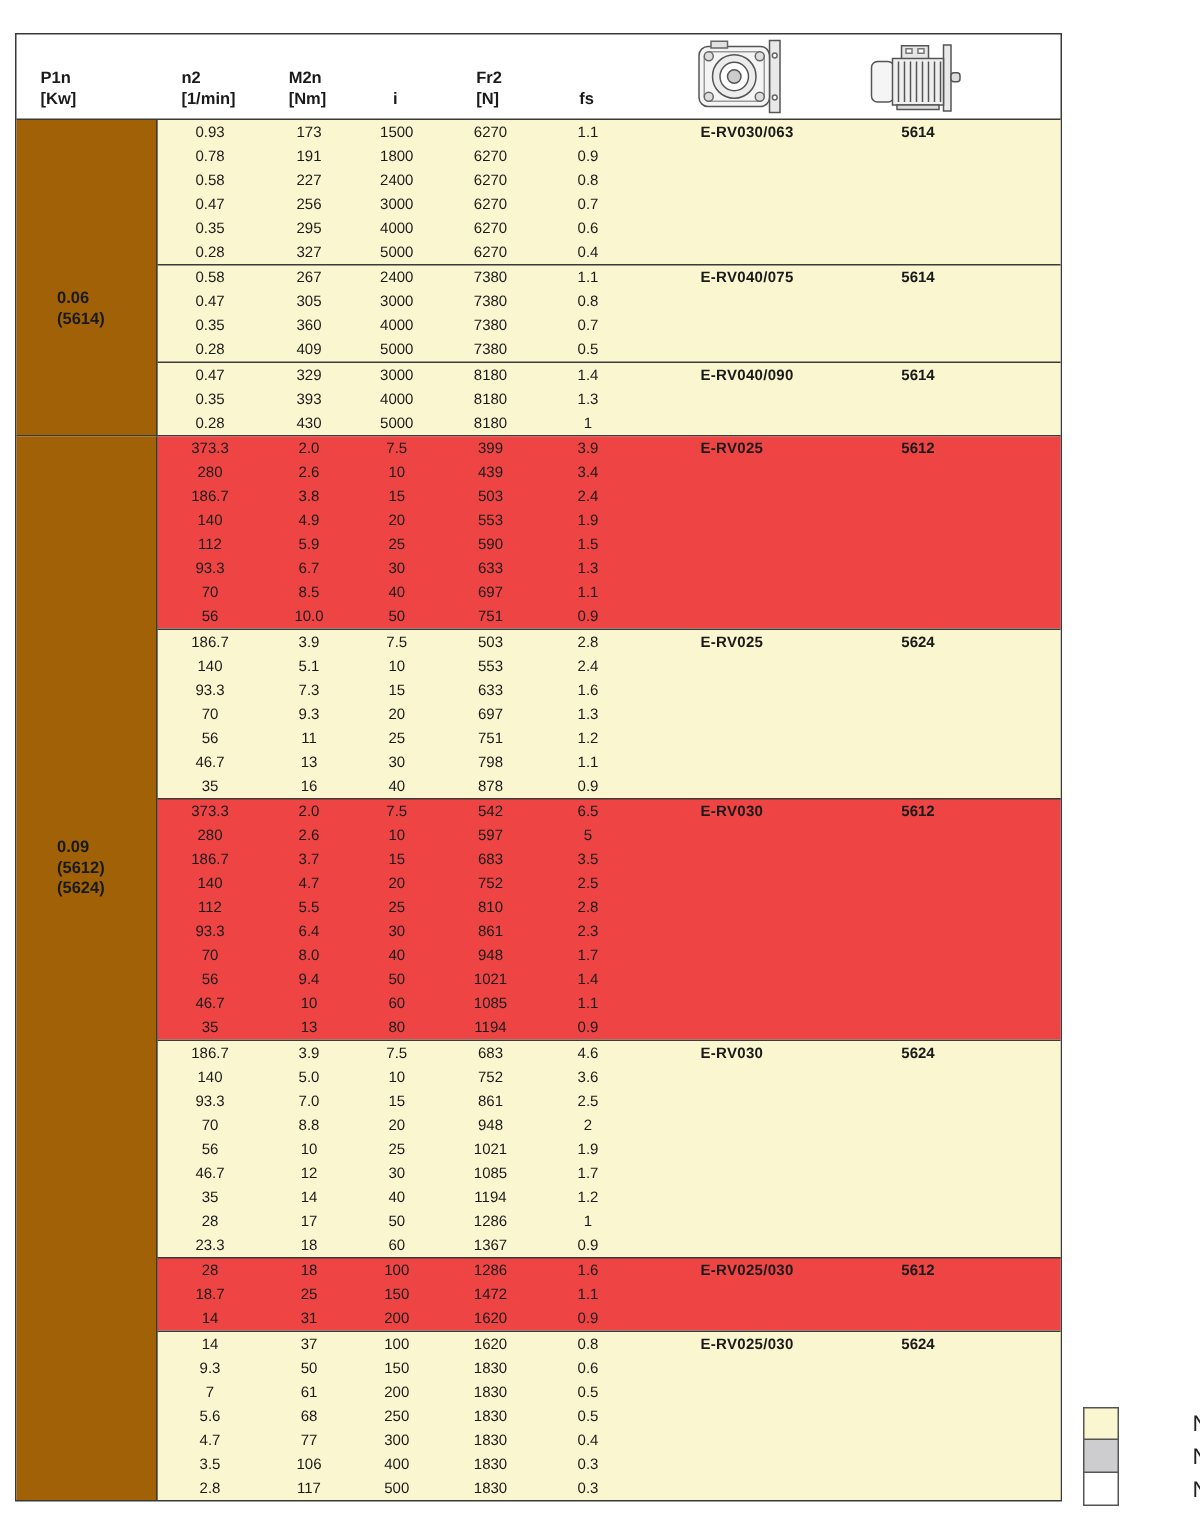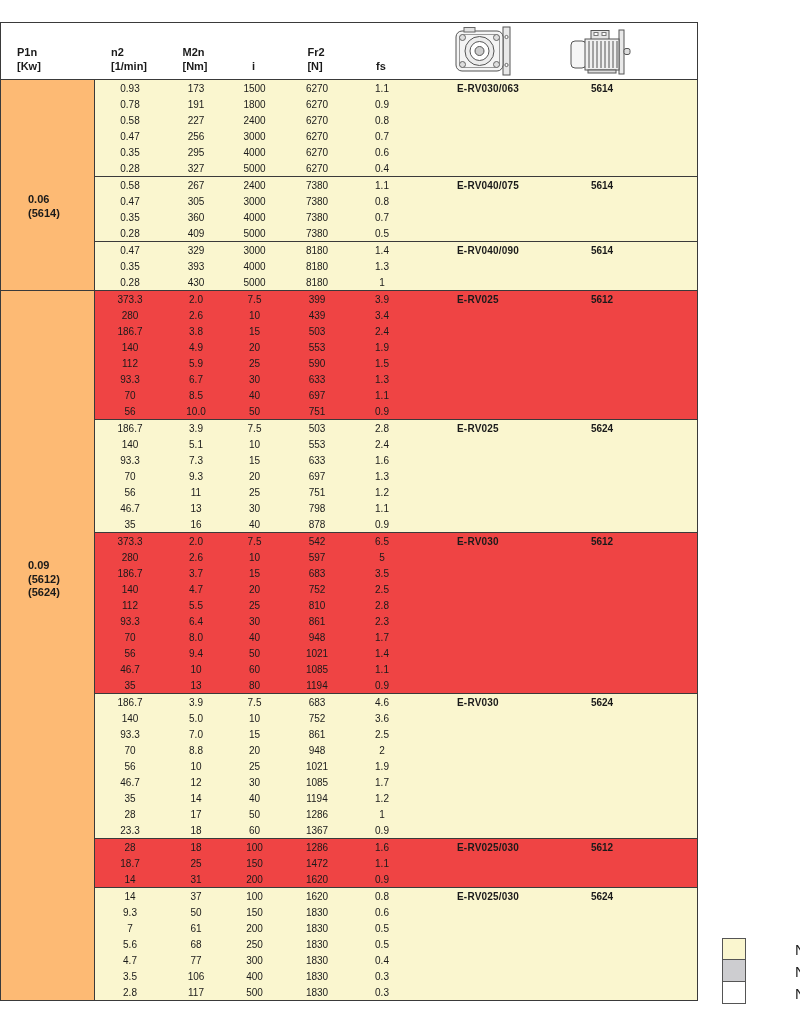--- a/index.html
+++ b/index.html
@@ -4,21 +4,21 @@
 <style>
   html,body { margin:0; padding:0; }
   body {
     width:800px; height:1019px; position:relative;
     background:#ffffff; color:#1a1a1a;
     font-family:"Liberation Sans", sans-serif;
     overflow:hidden;
   }
 
   .catalog-table {
-    position:absolute; left:0; top:22px; width:696px;
+    position:absolute; left:10px; top:22px; width:696px;
     border:1px solid #3a3a3a; background:#fff;
   }
 
   
   .tbl-header {
     position:relative; height:57px; box-sizing:border-box;
     border-bottom:1px solid #3a3a3a;
     display:grid; grid-template-columns:93px 70px 62px 55px 70px 60px;
     align-items:end; padding-bottom:6px;
   }
@@ -26,21 +26,21 @@
   .hcell .hblock { display:inline-block; text-align:left; }
   .hcell .hl { display:block; }
   .hcell.p1n { text-align:left; padding-left:16px; }
   .hicon { position:absolute; }
   .hicon.gearbox { left:449px; top:3px; }
   .hicon.motor   { left:568px; top:6px; }
 
   
   .group { display:flex; }
   .group + .group { border-top:1px solid #3a3a3a; }
-  .p1n-cell { width:93px; flex:none; position:relative; background:#fdba74;
+  .p1n-cell { width:93px; flex:none; position:relative; background:#a16207;
               border-right:1px solid #3a3a3a; }
   .p1n-label { position:absolute; left:27px; font-weight:bold; font-size:11px; line-height:13.5px; white-space:nowrap; }
   .group.g0 .p1n-label { top:113px; }
   .group.g1 .p1n-label { top:236px; }
   .blocks { flex:1; display:flex; flex-direction:column; }
   .block + .block { border-top:1px solid #3a3a3a; }
   .v-yellow { background:#FAF6CF; }
   .v-gray   { background:#ef4444; }
 
   .row {

